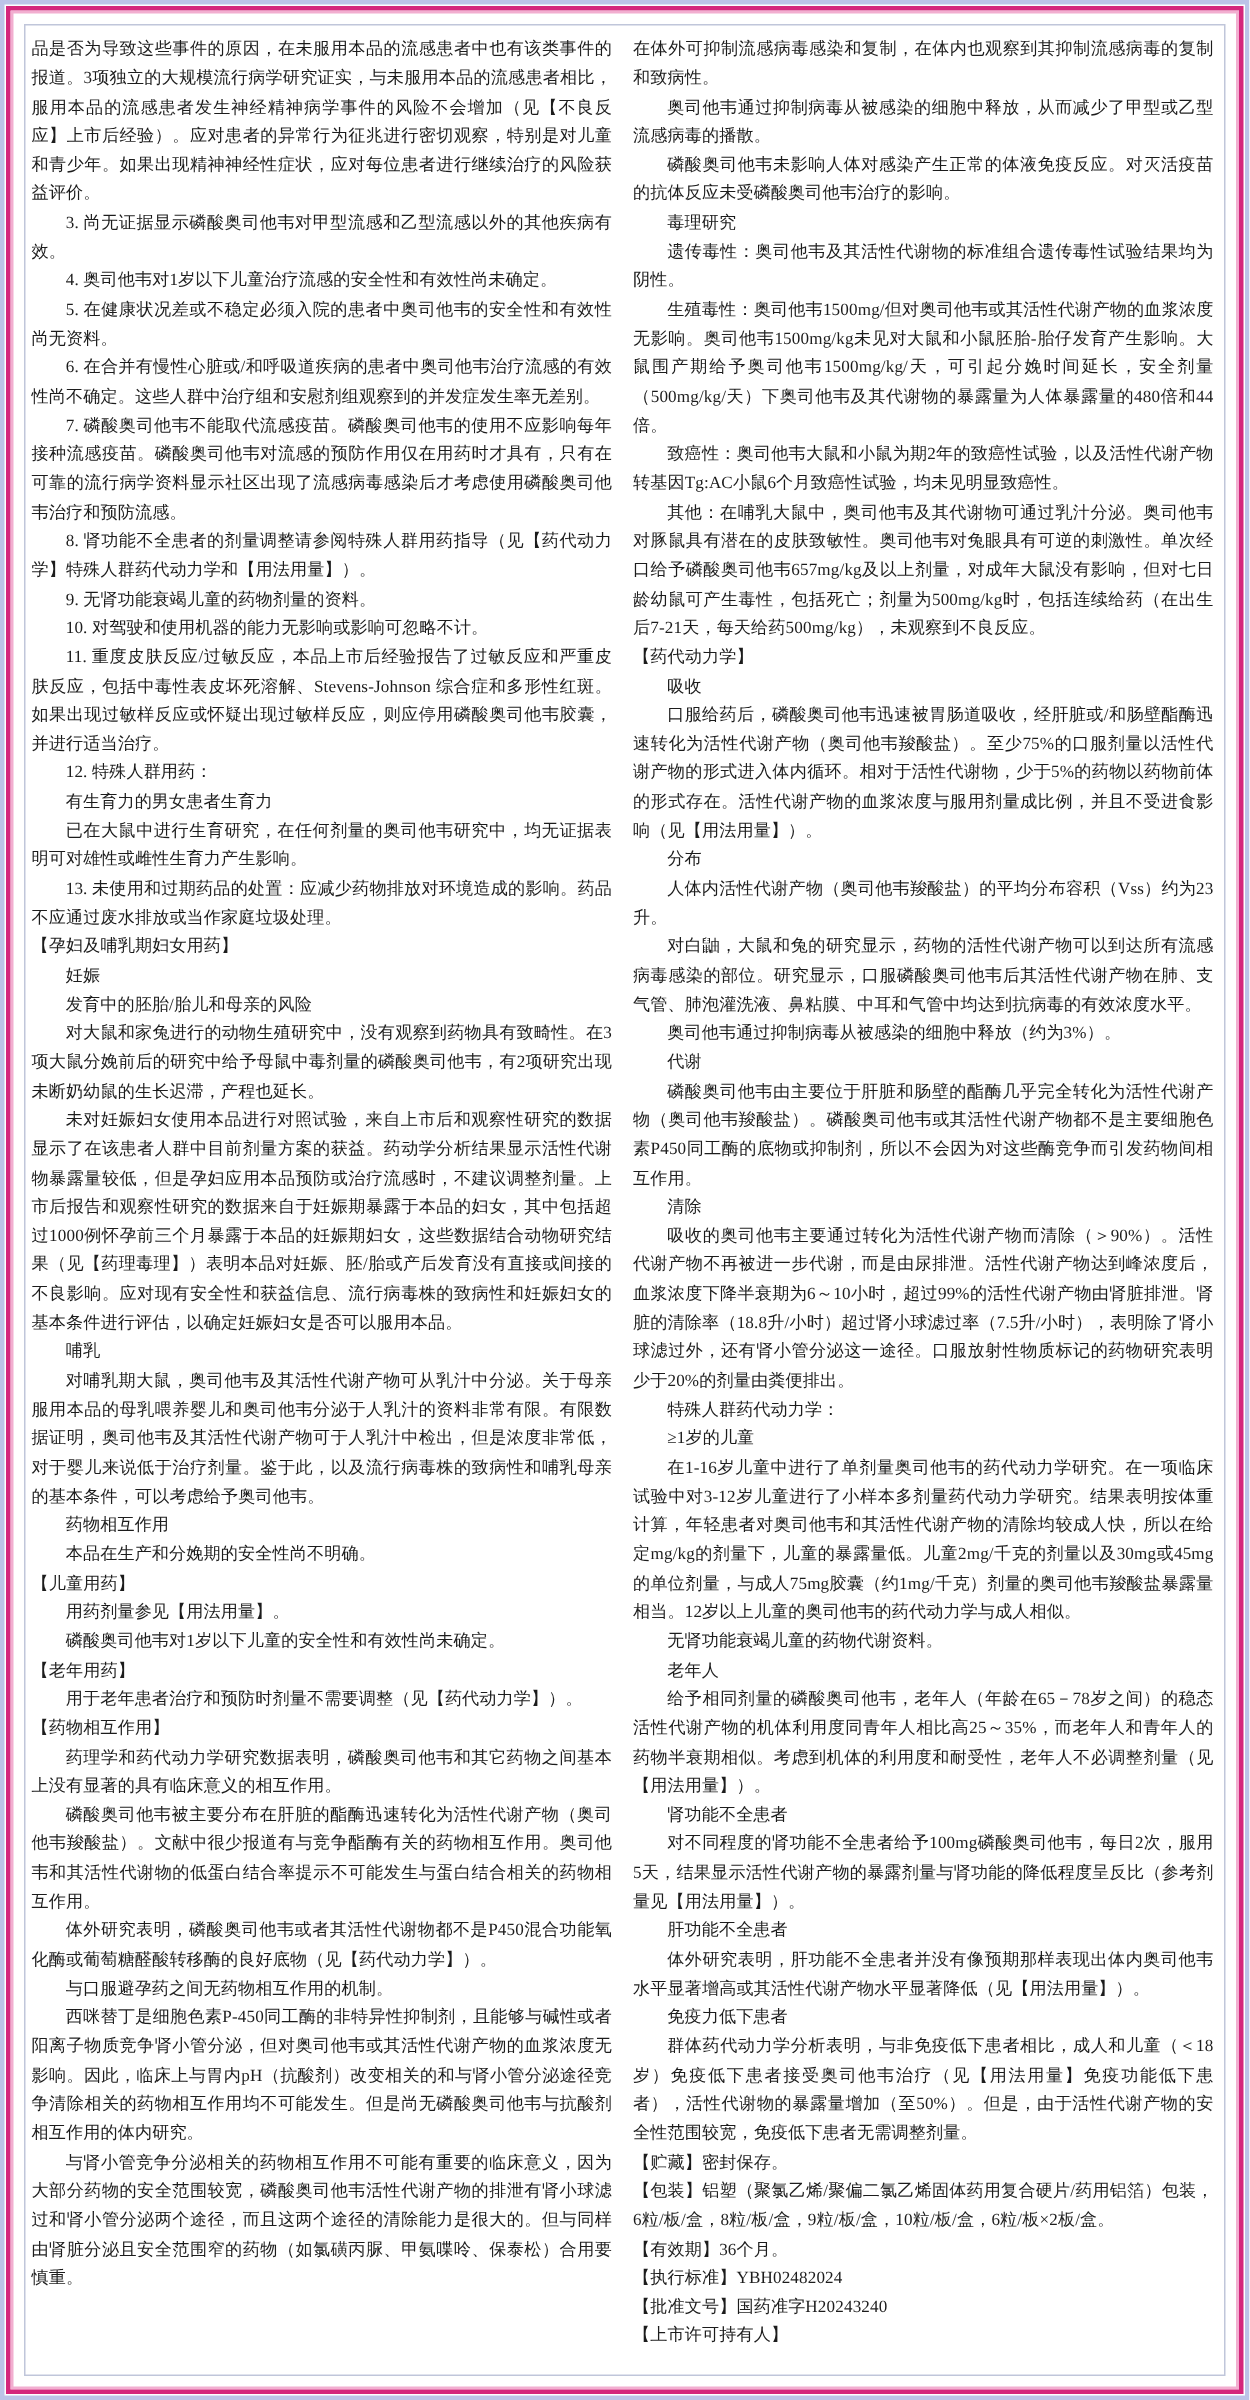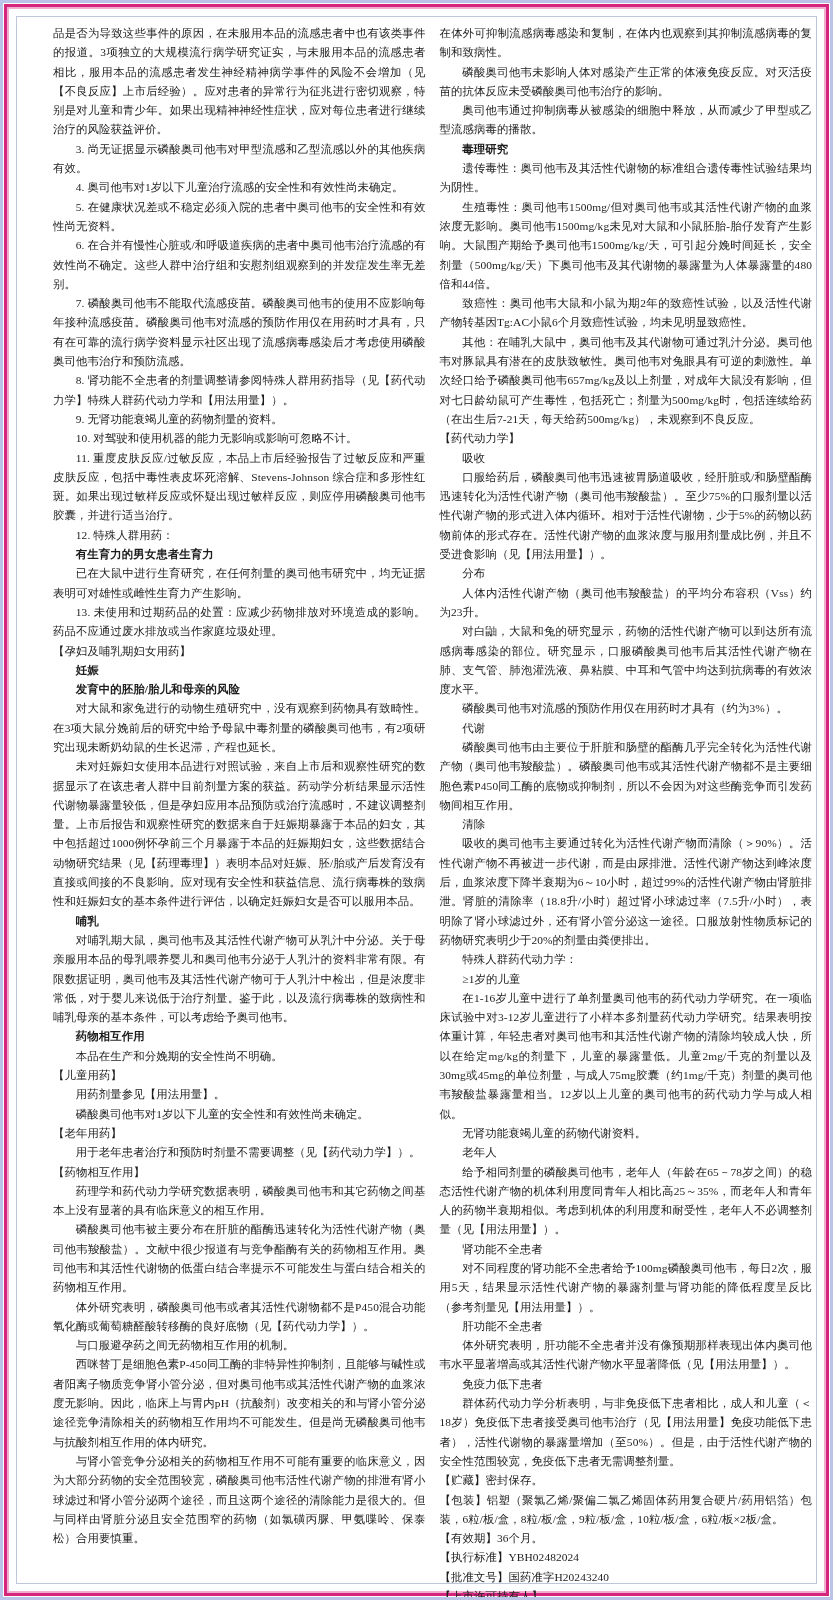--- a/index.html
+++ b/index.html
@@ -23,36 +23,35 @@
     position:absolute; inset:13px;
     border:1px solid #c0c6da;       
     box-sizing:border-box;
   }
   .content{
     position:absolute; inset:15px 16px;
     display:flex;
     gap:14px;
     box-sizing:border-box;
     padding:6px 2px 0 2px;
-    margin-left:32px;
   }
   .col{
     width:387px;
     font-size:11.4px;
     line-height:19.3px;
     text-align:justify;
     text-justify:inter-ideograph;
     letter-spacing:0.1px;
   }
   .col p{margin:0;padding:0;}
   b{font-weight:normal;}
   .p-cont{text-indent:0;}
   .p-body{text-indent:2em;}
   .p-h{text-indent:0;}
-  .p-sub{text-indent:2em;font-weight:bold;}
+  .p-sub{text-indent:2em;font-weight:normal;}
   .p-subi{text-indent:2em;}
 </style>
 </head>
 <body>
 
 <div class="page">
   <div class="pink-frame"></div>
   <div class="gray-frame"></div>
   <div class="content">
     <div class="col" id="col-left">
@@ -87,34 +86,34 @@
         <p class="p-h"><b>【药物相互作用】</b></p>
         <p class="p-body">药理学和药代动力学研究数据表明，磷酸奥司他韦和其它药物之间基本上没有显著的具有临床意义的相互作用。</p>
         <p class="p-body">磷酸奥司他韦被主要分布在肝脏的酯酶迅速转化为活性代谢产物（奥司他韦羧酸盐）。文献中很少报道有与竞争酯酶有关的药物相互作用。奥司他韦和其活性代谢物的低蛋白结合率提示不可能发生与蛋白结合相关的药物相互作用。</p>
         <p class="p-body">体外研究表明，磷酸奥司他韦或者其活性代谢物都不是P450混合功能氧化酶或葡萄糖醛酸转移酶的良好底物（见【药代动力学】）。</p>
         <p class="p-body">与口服避孕药之间无药物相互作用的机制。</p>
         <p class="p-body">西咪替丁是细胞色素P-450同工酶的非特异性抑制剂，且能够与碱性或者阳离子物质竞争肾小管分泌，但对奥司他韦或其活性代谢产物的血浆浓度无影响。因此，临床上与胃内pH（抗酸剂）改变相关的和与肾小管分泌途径竞争清除相关的药物相互作用均不可能发生。但是尚无磷酸奥司他韦与抗酸剂相互作用的体内研究。</p>
         <p class="p-body">与肾小管竞争分泌相关的药物相互作用不可能有重要的临床意义，因为大部分药物的安全范围较宽，磷酸奥司他韦活性代谢产物的排泄有肾小球滤过和肾小管分泌两个途径，而且这两个途径的清除能力是很大的。但与同样由肾脏分泌且安全范围窄的药物（如氯磺丙脲、甲氨喋呤、保泰松）合用要慎重。</p>
       </div>
     <div class="col" id="col-right">
         <p class="p-cont">在体外可抑制流感病毒感染和复制，在体内也观察到其抑制流感病毒的复制和致病性。</p>
+        <p class="p-body">奥司他韦通过抑制病毒从被感染的细胞中释放，从而减少了甲型或乙型流感病毒的播散。</p>
         <p class="p-body">磷酸奥司他韦未影响人体对感染产生正常的体液免疫反应。对灭活疫苗的抗体反应未受磷酸奥司他韦治疗的影响。</p>
-        <p class="p-body">奥司他韦通过抑制病毒从被感染的细胞中释放，从而减少了甲型或乙型流感病毒的播散。</p>
         <p class="p-sub">毒理研究</p>
         <p class="p-body">遗传毒性：奥司他韦及其活性代谢物的标准组合遗传毒性试验结果均为阴性。</p>
         <p class="p-body">生殖毒性：奥司他韦1500mg/但对奥司他韦或其活性代谢产物的血浆浓度无影响。奥司他韦1500mg/kg未见对大鼠和小鼠胚胎-胎仔发育产生影响。大鼠围产期给予奥司他韦1500mg/kg/天，可引起分娩时间延长，安全剂量（500mg/kg/天）下奥司他韦及其代谢物的暴露量为人体暴露量的480倍和44倍。</p>
         <p class="p-body">致癌性：奥司他韦大鼠和小鼠为期2年的致癌性试验，以及活性代谢产物转基因Tg:AC小鼠6个月致癌性试验，均未见明显致癌性。</p>
         <p class="p-body">其他：在哺乳大鼠中，奥司他韦及其代谢物可通过乳汁分泌。奥司他韦对豚鼠具有潜在的皮肤致敏性。奥司他韦对兔眼具有可逆的刺激性。单次经口给予磷酸奥司他韦657mg/kg及以上剂量，对成年大鼠没有影响，但对七日龄幼鼠可产生毒性，包括死亡；剂量为500mg/kg时，包括连续给药（在出生后7-21天，每天给药500mg/kg），未观察到不良反应。</p>
         <p class="p-h"><b>【药代动力学】</b></p>
         <p class="p-subi">吸收</p>
         <p class="p-body">口服给药后，磷酸奥司他韦迅速被胃肠道吸收，经肝脏或/和肠壁酯酶迅速转化为活性代谢产物（奥司他韦羧酸盐）。至少75%的口服剂量以活性代谢产物的形式进入体内循环。相对于活性代谢物，少于5%的药物以药物前体的形式存在。活性代谢产物的血浆浓度与服用剂量成比例，并且不受进食影响（见【用法用量】）。</p>
         <p class="p-subi">分布</p>
         <p class="p-body">人体内活性代谢产物（奥司他韦羧酸盐）的平均分布容积（Vss）约为23升。</p>
         <p class="p-body">对白鼬，大鼠和兔的研究显示，药物的活性代谢产物可以到达所有流感病毒感染的部位。研究显示，口服磷酸奥司他韦后其活性代谢产物在肺、支气管、肺泡灌洗液、鼻粘膜、中耳和气管中均达到抗病毒的有效浓度水平。</p>
-        <p class="p-body">磷酸奥司他韦对流感的预防作用仅在用药时才具有（约为3%）。</p>
+        <p class="p-body">奥司他韦通过抑制病毒从被感染的细胞中释放（约为3%）。</p>
         <p class="p-subi">代谢</p>
         <p class="p-body">磷酸奥司他韦由主要位于肝脏和肠壁的酯酶几乎完全转化为活性代谢产物（奥司他韦羧酸盐）。磷酸奥司他韦或其活性代谢产物都不是主要细胞色素P450同工酶的底物或抑制剂，所以不会因为对这些酶竞争而引发药物间相互作用。</p>
         <p class="p-subi">清除</p>
         <p class="p-body">吸收的奥司他韦主要通过转化为活性代谢产物而清除（＞90%）。活性代谢产物不再被进一步代谢，而是由尿排泄。活性代谢产物达到峰浓度后，血浆浓度下降半衰期为6～10小时，超过99%的活性代谢产物由肾脏排泄。肾脏的清除率（18.8升/小时）超过肾小球滤过率（7.5升/小时），表明除了肾小球滤过外，还有肾小管分泌这一途径。口服放射性物质标记的药物研究表明少于20%的剂量由粪便排出。</p>
         <p class="p-subi">特殊人群药代动力学：</p>
         <p class="p-subi">≥1岁的儿童</p>
         <p class="p-body">在1-16岁儿童中进行了单剂量奥司他韦的药代动力学研究。在一项临床试验中对3-12岁儿童进行了小样本多剂量药代动力学研究。结果表明按体重计算，年轻患者对奥司他韦和其活性代谢产物的清除均较成人快，所以在给定mg/kg的剂量下，儿童的暴露量低。儿童2mg/千克的剂量以及30mg或45mg的单位剂量，与成人75mg胶囊（约1mg/千克）剂量的奥司他韦羧酸盐暴露量相当。12岁以上儿童的奥司他韦的药代动力学与成人相似。</p>
         <p class="p-body">无肾功能衰竭儿童的药物代谢资料。</p>
         <p class="p-subi">老年人</p>
         <p class="p-body">给予相同剂量的磷酸奥司他韦，老年人（年龄在65－78岁之间）的稳态活性代谢产物的机体利用度同青年人相比高25～35%，而老年人和青年人的药物半衰期相似。考虑到机体的利用度和耐受性，老年人不必调整剂量（见【用法用量】）。</p>

